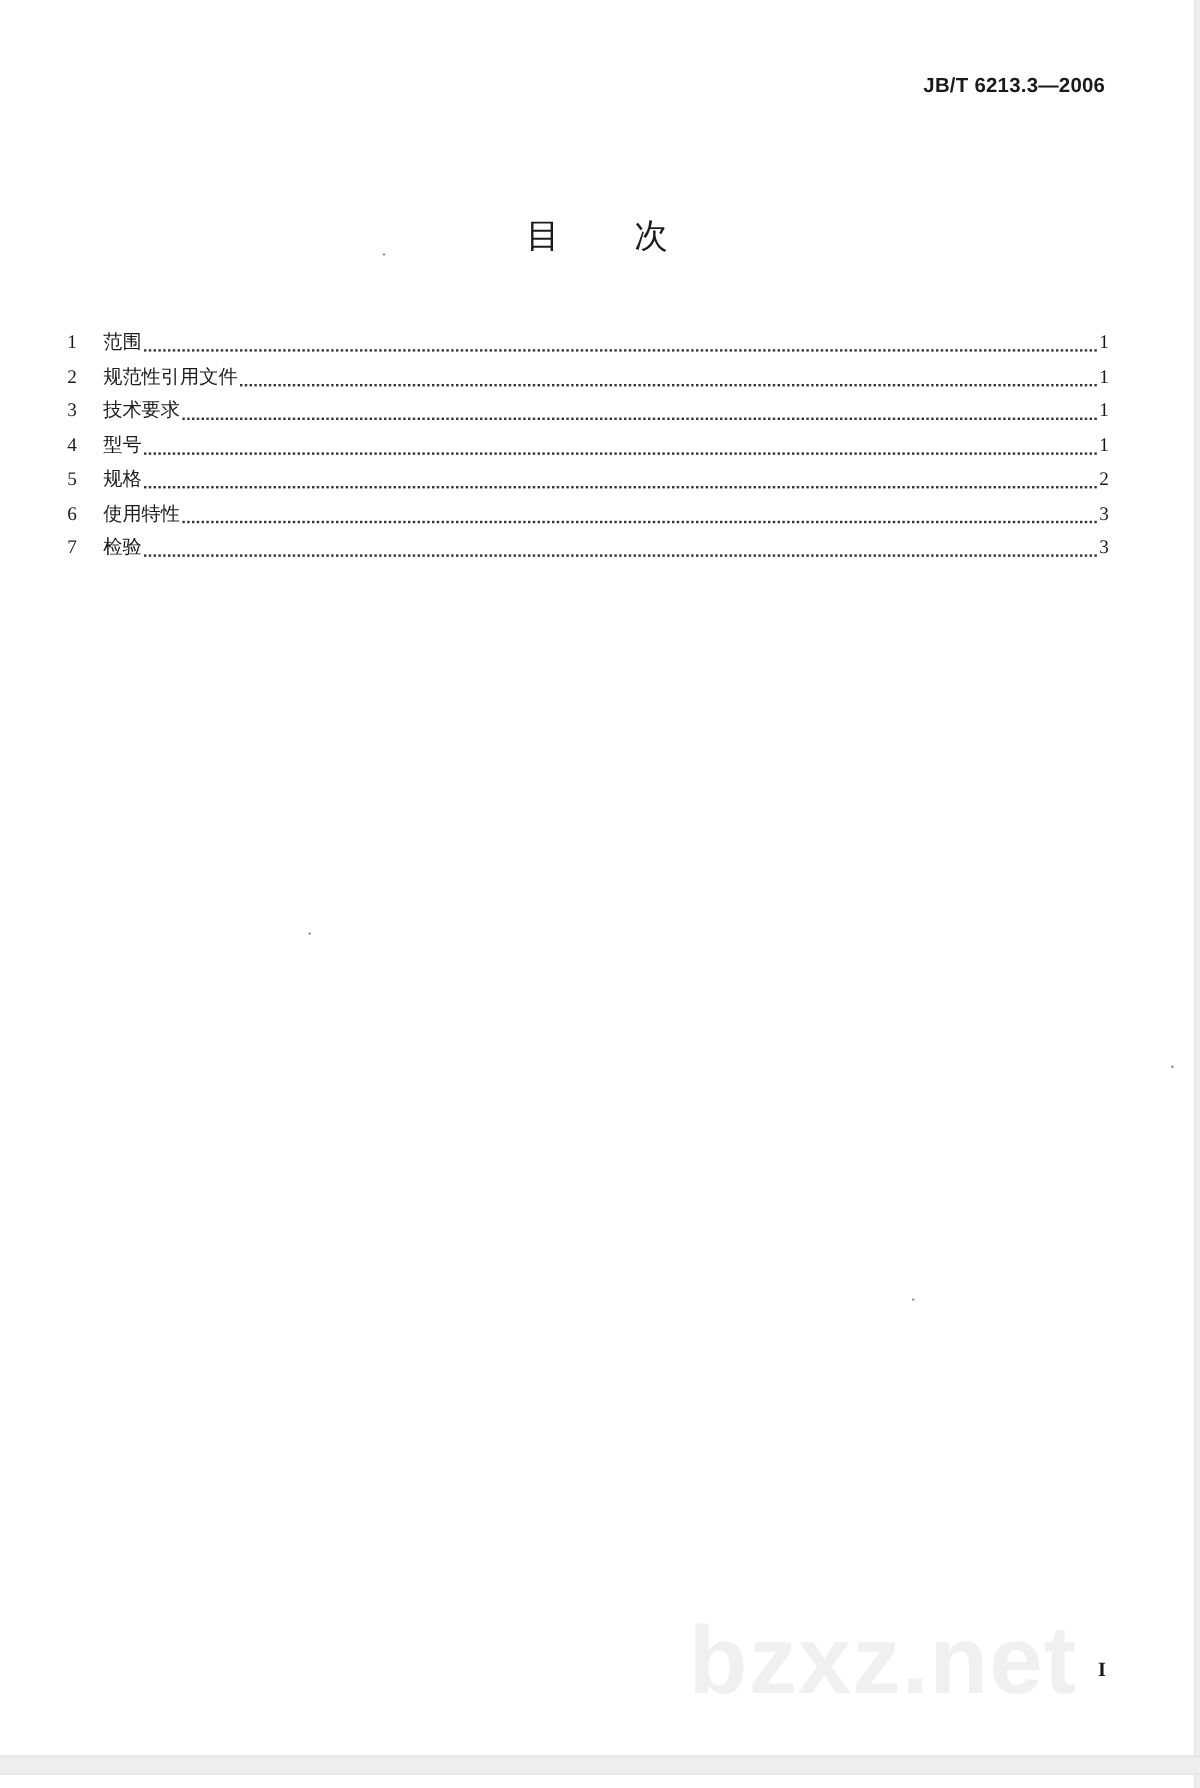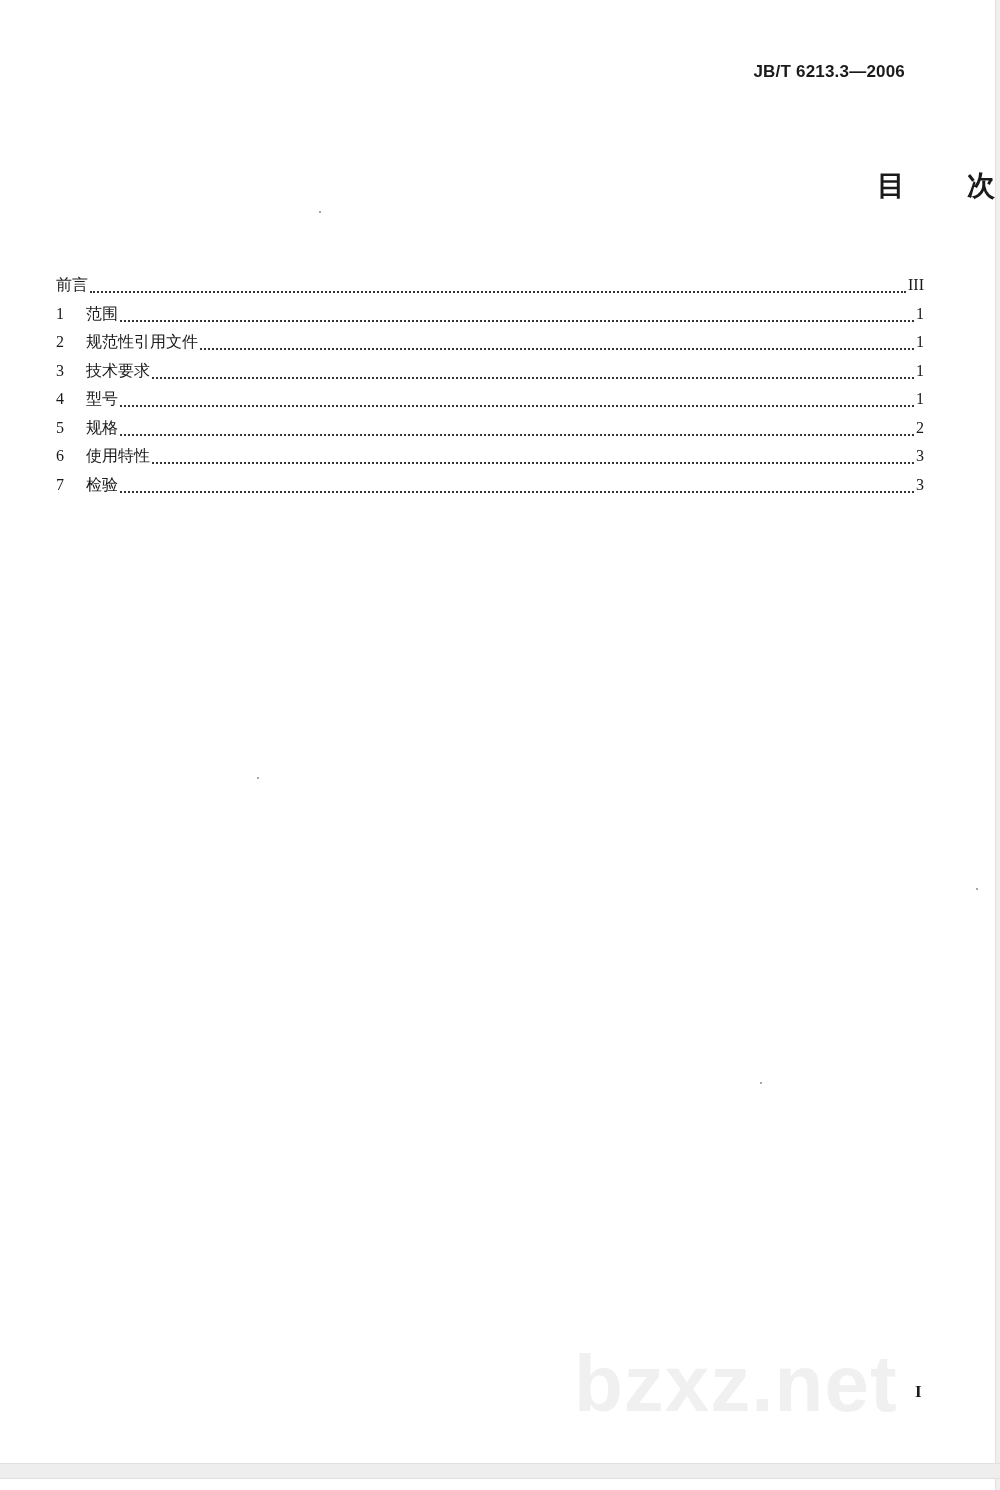--- a/index.html
+++ b/index.html
@@ -18,28 +18,28 @@
     background: #efefef; border-left: 1px solid #e2e2e2;
   }
   .gap-bar {
     position: absolute; left: 0; top: 1463px; width: 1000px; height: 14px;
     background: #eeeeee; border-top: 1px solid #e0e0e0; border-bottom: 1px solid #e0e0e0;
   }
   .next-page {
     position: absolute; left: 0; top: 1479px; width: 995px; height: 11px; background: #fff;
   }
   .std-code {
-    position: absolute; top: 62px; right: 90px;
+    position: absolute; top: 62px; right: 74px;
     font-family: "Liberation Sans", sans-serif; font-weight: bold;
     font-size: 17px; letter-spacing: 0.2px;
   }
   .title {
-    position: absolute; top: 167px; left: 0; width: 100%;
-    text-align: right; font-family: "DejaVu Sans", sans-serif;
-    font-size: 28px; font-weight: bold; letter-spacing: 0;
+    position: absolute; top: 178px; left: 0; width: 100%;
+    text-align: center; font-family: "DejaVu Sans", sans-serif;
+    font-size: 28px; font-weight: normal; letter-spacing: 0;
   }
   .title span { display: inline-block; }
   .title .gap { width: 62px; }
   .toc {
     position: absolute; top: 271px; left: 56px; width: 868px;
   }
   .toc-row {
     display: flex; align-items: baseline; height: 28.5px;
     font-size: 16px; line-height: 28.5px;
   }
@@ -65,25 +65,20 @@
 <body>
 
 <div class="page">
   <div class="std-code">JB/T 6213.3—2006</div>
 
   <div class="title">
     <span>目</span><span class="gap"></span><span>次</span>
   </div>
 
   <div class="toc">
-    <div class="toc-row">
-      <span class="toc-label">前言</span>
-      <span class="toc-leader"></span>
-      <span class="toc-page">III</span>
-    </div>
     <div class="toc-row">
       <span class="toc-num">1</span>
       <span class="toc-label">范围</span>
       <span class="toc-leader"></span>
       <span class="toc-page">1</span>
     </div>
     <div class="toc-row">
       <span class="toc-num">2</span>
       <span class="toc-label">规范性引用文件</span>
       <span class="toc-leader"></span>

